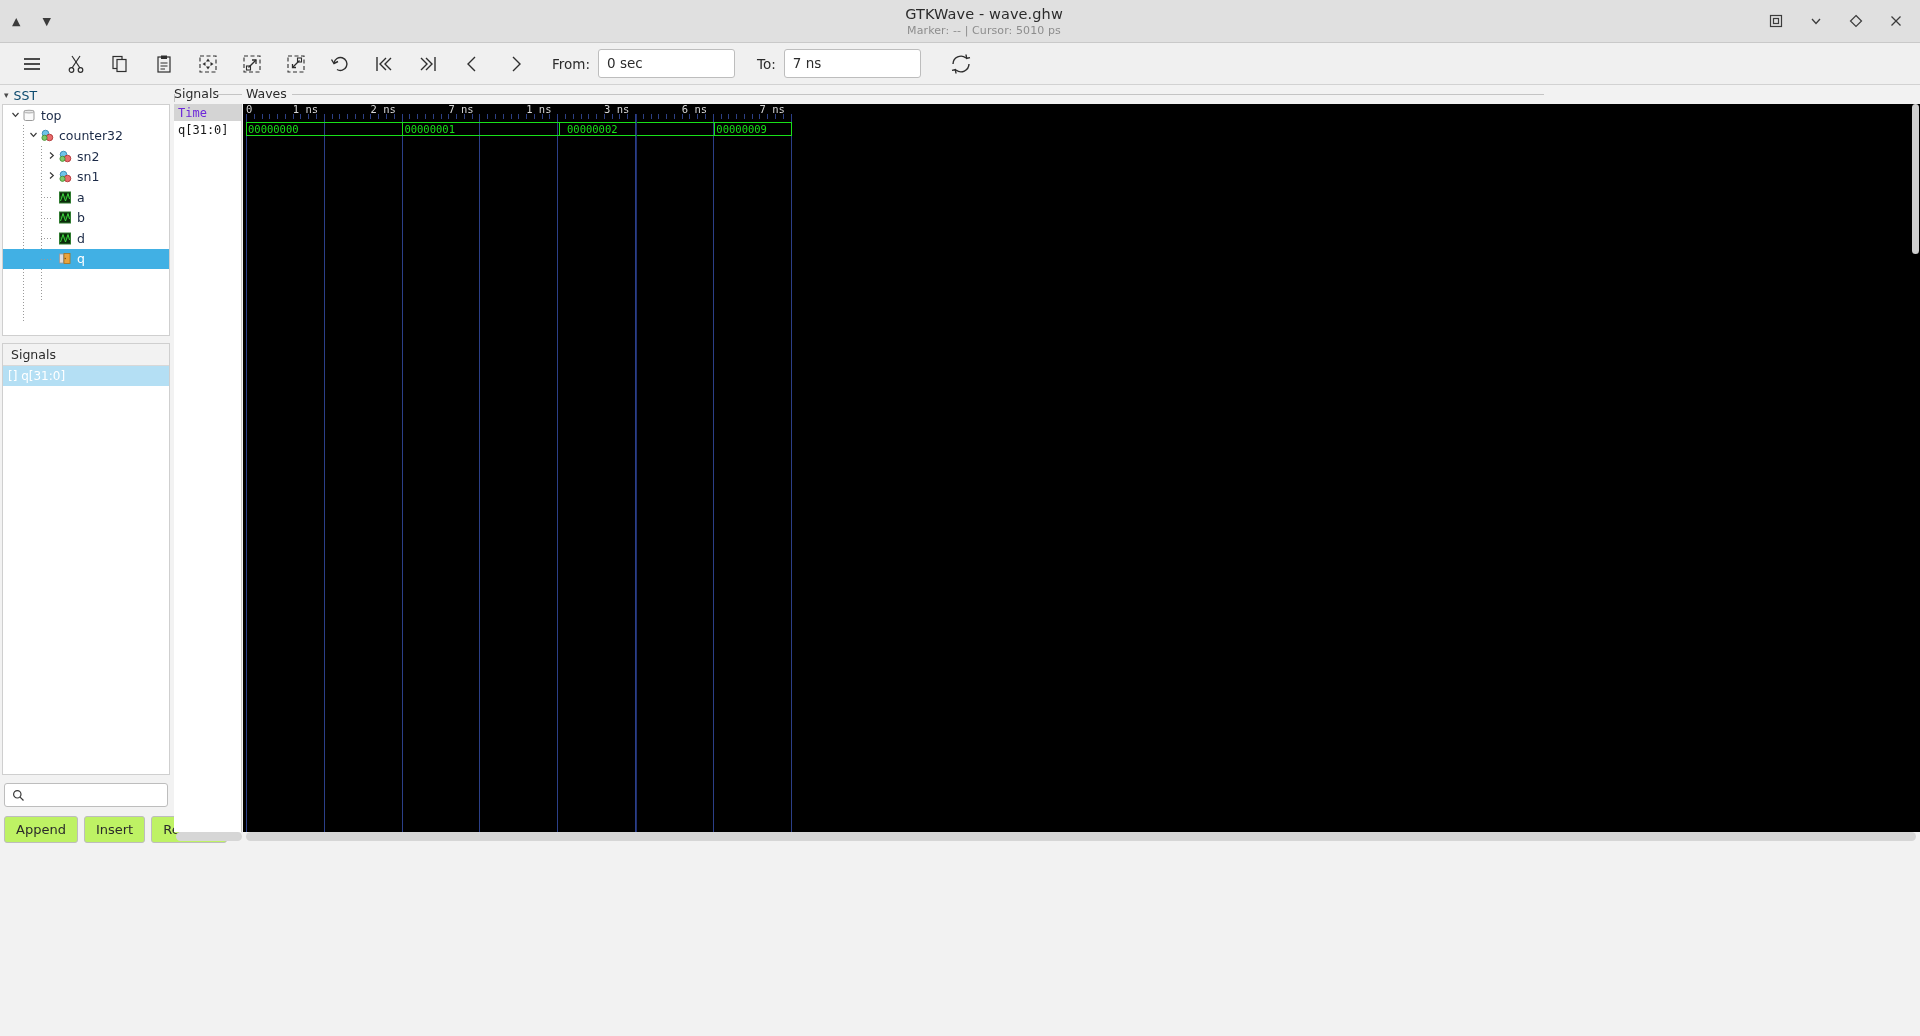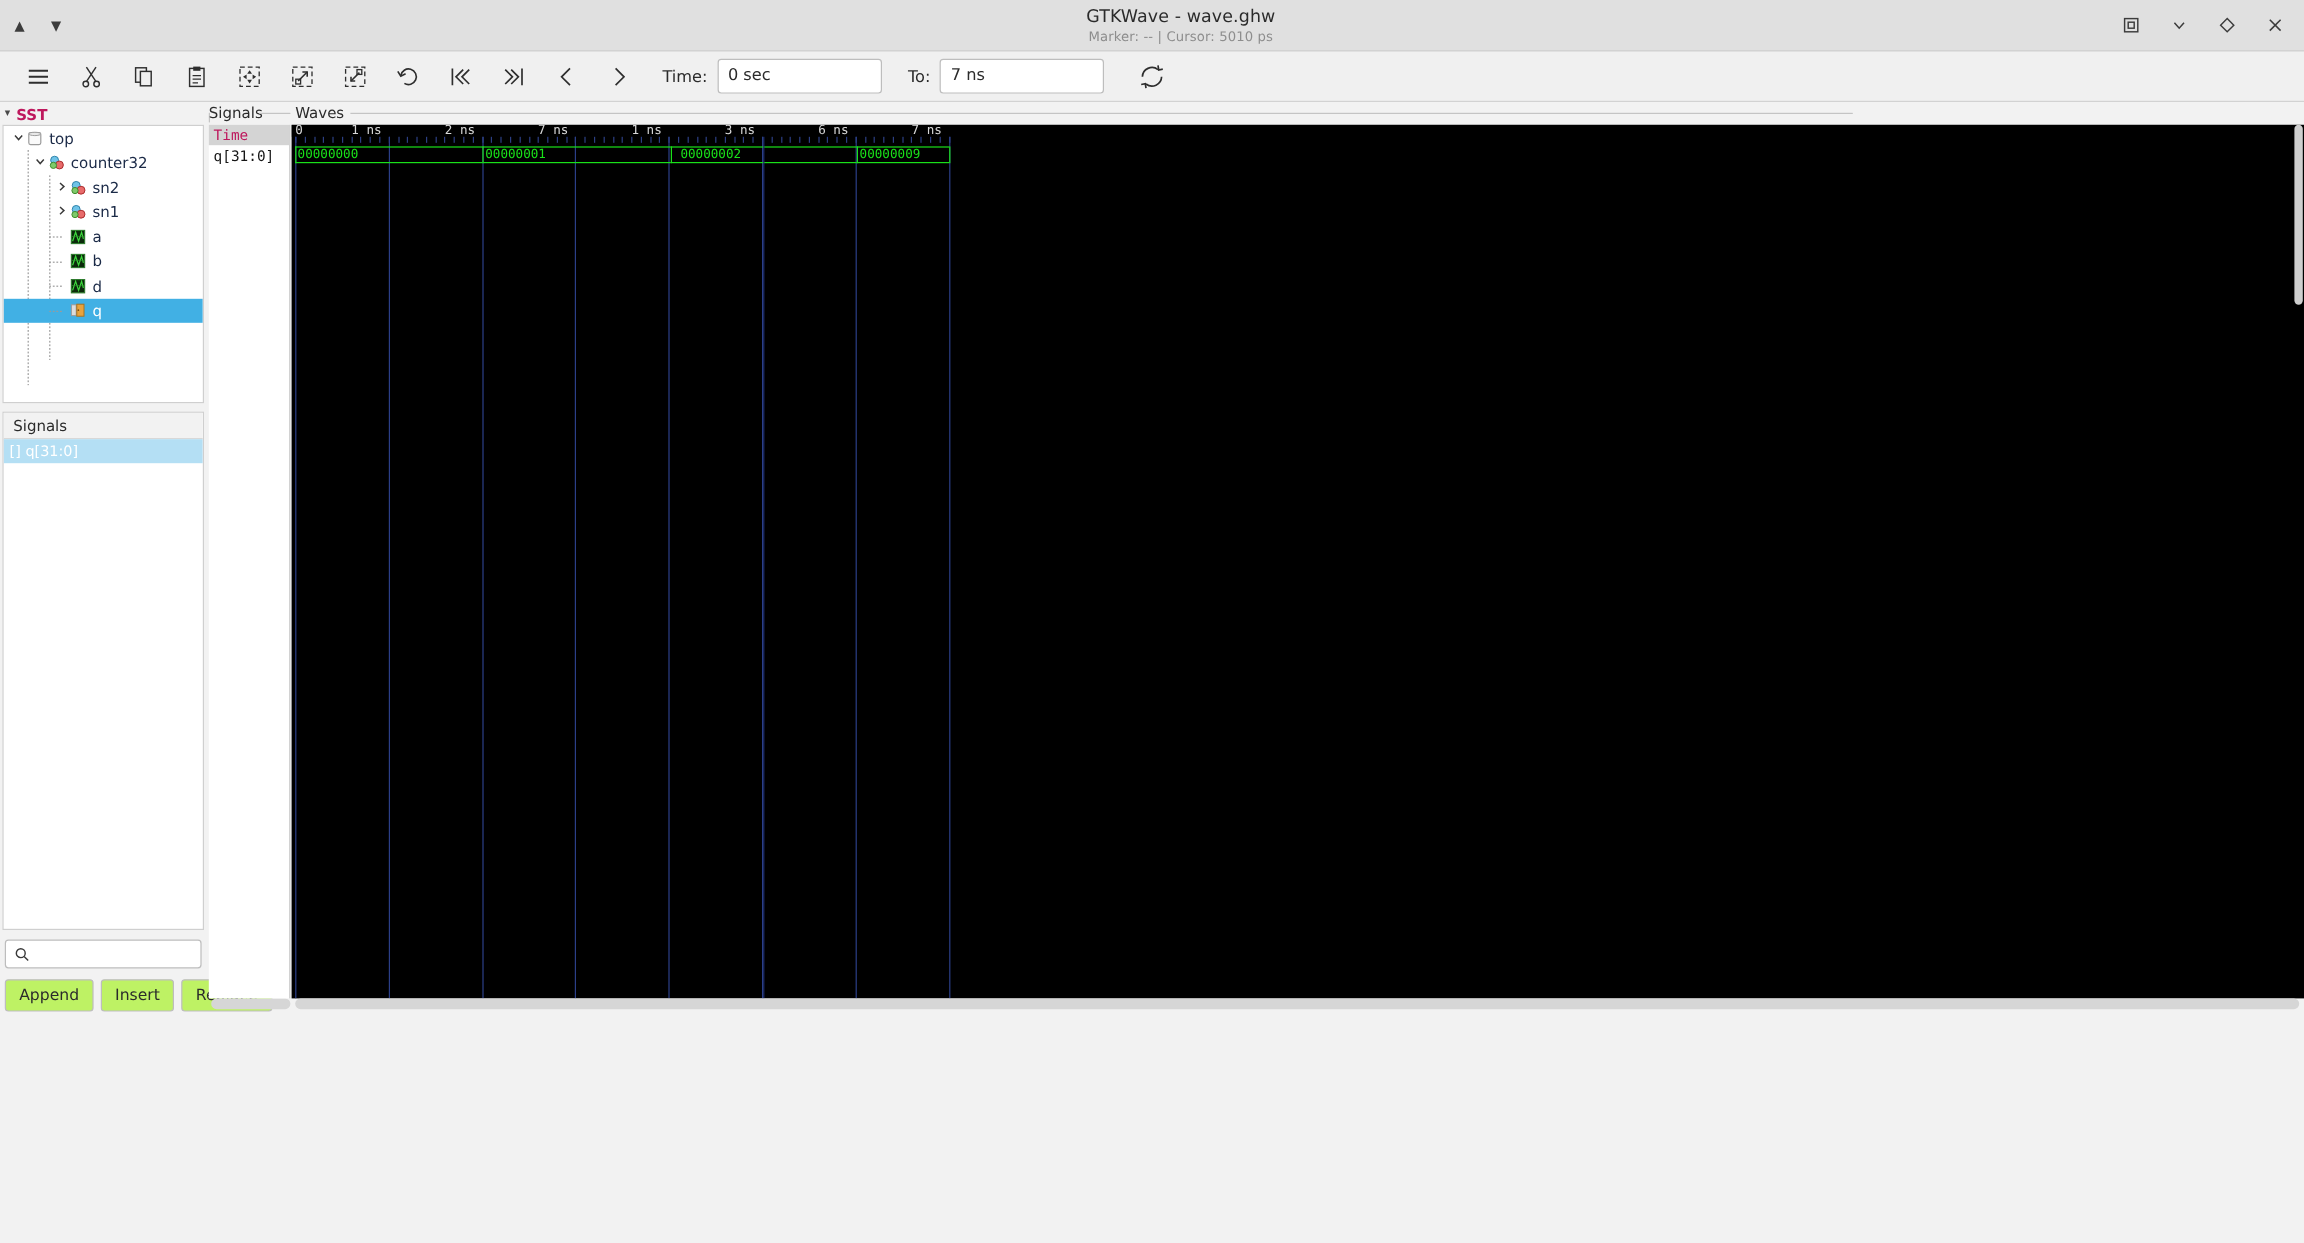--- a/index.html
+++ b/index.html
@@ -41,21 +41,21 @@
   .ft-gap { width: 22px; }
   .reload { margin-left: 18px; }
 
   
   .sst-header {
     position: absolute; left: 0; top: 85px; width: 172px; height: 20px;
     display: flex; align-items: center; gap: 5px; padding-left: 4px;
     font-size: 12.5px; color: #5a4a20;
   }
   .sst-header .chev { font-size: 9px; color: #4a4a4a; }
-  .sst-header .lbl { color: #be185d; font-weight: bold; }
+  .sst-header .lbl { color: #0c4a6e; }
   .sst-tree {
     position: absolute; left: 2px; top: 104px; width: 168px; height: 232px;
     background: #ffffff; border: 1px solid #cfcfcf; overflow: hidden;
   }
   .trow { height: 20.5px; display: flex; align-items: center; font-size: 12.5px; color: #1b2a47; position: relative; }
   .trow.sel { background: #41b0e4; color: #ffffff; }
   .tw { display: inline-block; }
   .tchev { width: 13px; text-align: center; font-size: 8px; color: #3a3a3a; }
   .ticon { width: 15px; height: 13px; margin-right: 4px; flex: 0 0 auto; }
   .tlabel { white-space: nowrap; }
@@ -104,21 +104,21 @@
   .head-rule-a { position: absolute; left: 216px; top: 94px; width: 26px; height: 1px; background: #c4c4c4; }
   .head-rule-b { position: absolute; left: 292px; top: 94px; width: 1252px; height: 1px; background: #c4c4c4; }
   .head-rule-l { position: absolute; left: 174px; top: 94px; width: 1px; height: 8px; background: #c4c4c4; }
 
   .names-col {
     position: absolute; left: 174px; top: 104px; width: 68px; height: 728px;
     background: #ffffff; border-right: 1px solid #c8c8c8;
   }
   .name-time {
     height: 17px; background: #d4d4d4; font-family: "DejaVu Sans Mono", "Liberation Mono", monospace;
-    font-size: 12px; color: #be185d; display: flex; align-items: center; padding-left: 4px;
+    font-size: 12px; color: #6d28d9; display: flex; align-items: center; padding-left: 4px;
   }
   .name-sig {
     height: 17px; font-family: "DejaVu Sans Mono", "Liberation Mono", monospace;
     font-size: 12px; color: #151515; display: flex; align-items: center; padding-left: 4px;
   }
 
   .wave-canvas {
     position: absolute; left: 243px; top: 104px; width: 1677px; height: 728px;
     background: #000000; overflow: hidden;
   }
@@ -271,21 +271,21 @@
         <polyline points="14,4 7,11 14,18" fill="none" stroke="#2e2e2e" stroke-width="1.4"></polyline>
       </svg>
   </div>
   <div class="tool">
     <svg width="22" height="22" viewBox="0 0 22 22">
         <polyline points="8,4 15,11 8,18" fill="none" stroke="#2e2e2e" stroke-width="1.4"></polyline>
       </svg>
   </div>
 
   <div class="fromto">
-    <span class="ft-label">Time:</span>
+    <span class="ft-label">From:</span>
     <div class="ft-input">0 sec</div>
     <span class="ft-gap"></span>
     <span class="ft-label">To:</span>
     <div class="ft-input">7 ns</div>
   </div>
   <div class="tool reload">
     <svg width="24" height="24" viewBox="0 0 24 24">
         <path d="M20 12 A 8 8 0 0 1 7 18" fill="none" stroke="#2e2e2e" stroke-width="1.4"></path>
         <path d="M4 12 A 8 8 0 0 1 17 6" fill="none" stroke="#2e2e2e" stroke-width="1.4"></path>
         <polyline points="17,2.5 17.6,6.3 21,5.6" fill="none" stroke="#2e2e2e" stroke-width="1.4"></polyline>

